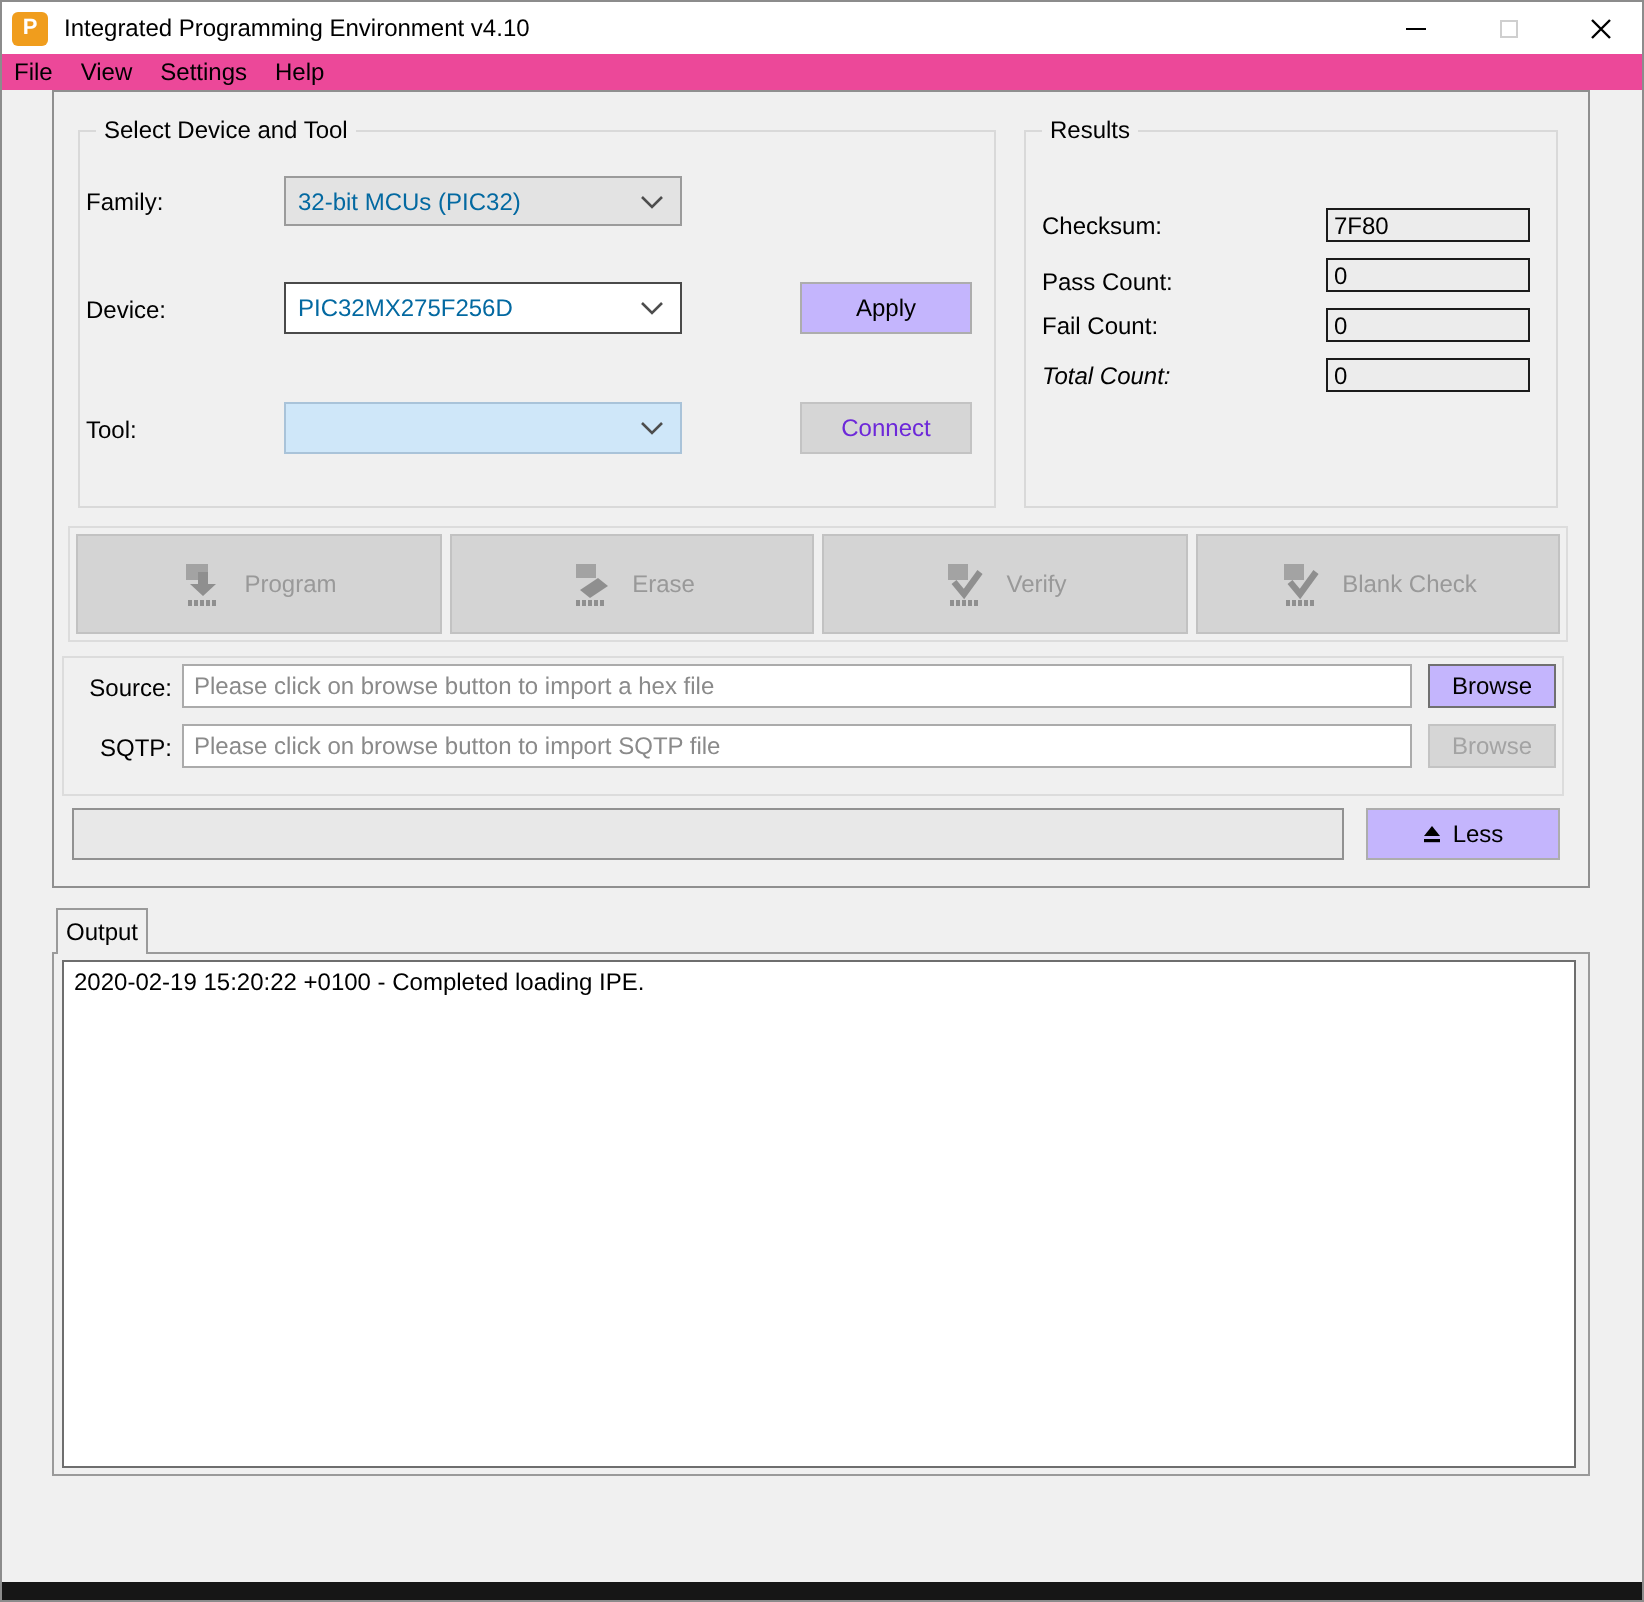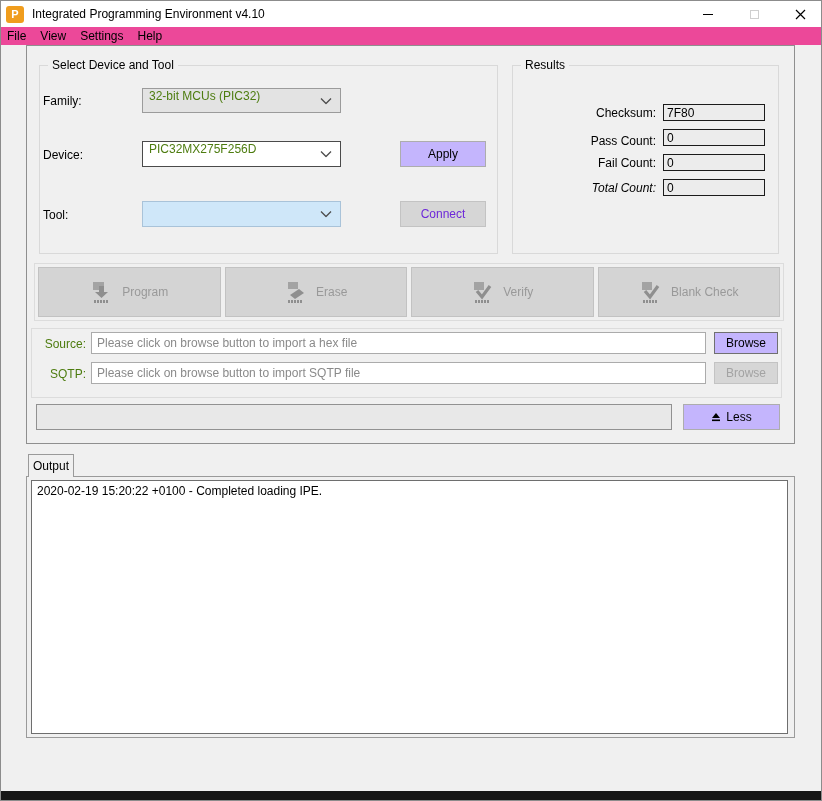--- a/index.html
+++ b/index.html
@@ -43,58 +43,58 @@
   .groupbox-title {
     position:absolute; top:-8px; left:8px; background:#f0f0f0;
     padding:0 4px; font-size:12px; color:#000;
   }
   .gb-device { left:38px; top:64px; width:459px; height:189px; }
   .gb-results { left:511px; top:64px; width:267px; height:189px; }
   .lbl { position:absolute; font-size:12px; color:#000; }
   
   .combo {
     position:absolute; width:199px; height:25px;
-    display:flex; align-items:flex-start; font-size:12px; color:#4d7c0f;
+    display:flex; align-items:center; font-size:12px; color:#0369a1;
     padding-left:6px;
   }
   .combo .chev { position:absolute; right:8px; top:50%; transform:translateY(-50%); }
   .combo-family { left:141px; top:87px; background:#e3e3e3; border:1px solid #9b9b9b; }
   .combo-device { left:141px; top:140px; height:26px; background:#ffffff; border:1px solid #4a4a4a; }
   .combo-tool   { left:141px; top:200px; height:26px; background:#cfe7f9; border:1px solid #a9c3d9; }
   
   .btn {
     position:absolute; display:flex; align-items:center; justify-content:center;
     font-size:12px; background:#c4b5fd; border:1px solid #adadad; color:#000;
   }
   .btn-apply   { left:399px; top:140px; width:86px; height:26px; }
   .btn-connect { left:399px; top:200px; width:86px; height:26px;
                  background:#d6d6d6; border-color:#c3c3c3; color:#6d28d9; }
   
-  .res-label { position:absolute; left:520px; width:135px; text-align:right; font-size:12px; color:#000; }
+  .res-label { position:absolute; left:520px; width:135px; text-align:left; font-size:12px; color:#000; }
   .res-field {
     position:absolute; left:662px; width:102px; height:17px;
     background:#ececec; border:1px solid #1b1b1b; font-size:12px; color:#000;
     padding:0 3px; display:flex; align-items:center;
   }
   
   .actions {
     position:absolute; left:33px; top:262px; width:750px; height:58px;
     border:1px solid #dcdcdc; display:flex; gap:4px; padding:3px;
   }
   .action-btn {
     flex:1; background:#d4d4d4; border:1px solid #c2c2c2;
     display:flex; align-items:center; justify-content:center; gap:8px;
     font-size:12px; color:#999999;
   }
   
   .files-panel {
     position:absolute; left:30px; top:327px; width:751px; height:70px;
     border:1px solid #dcdcdc;
   }
-  .file-label { position:absolute; width:55px; text-align:right; font-size:12px; color:#4d7c0f; }
+  .file-label { position:absolute; width:55px; text-align:right; font-size:12px; color:#000000; }
   .file-input {
     position:absolute; left:90px; width:615px; height:22px;
     background:#fff; border:1px solid #ababab; font-size:12px; color:#000;
     padding:0 5px; font-family:"Liberation Sans", sans-serif;
   }
   .file-input::placeholder { color:#8a8a8a; opacity:1; }
   .btn-browse1 { left:713px; top:331px; width:64px; height:22px; border-color:#707070; }
   .btn-browse2 { left:713px; top:361px; width:64px; height:22px;
                  background:#d6d6d6; border-color:#c3c3c3; color:#a3a3a3; }
   

